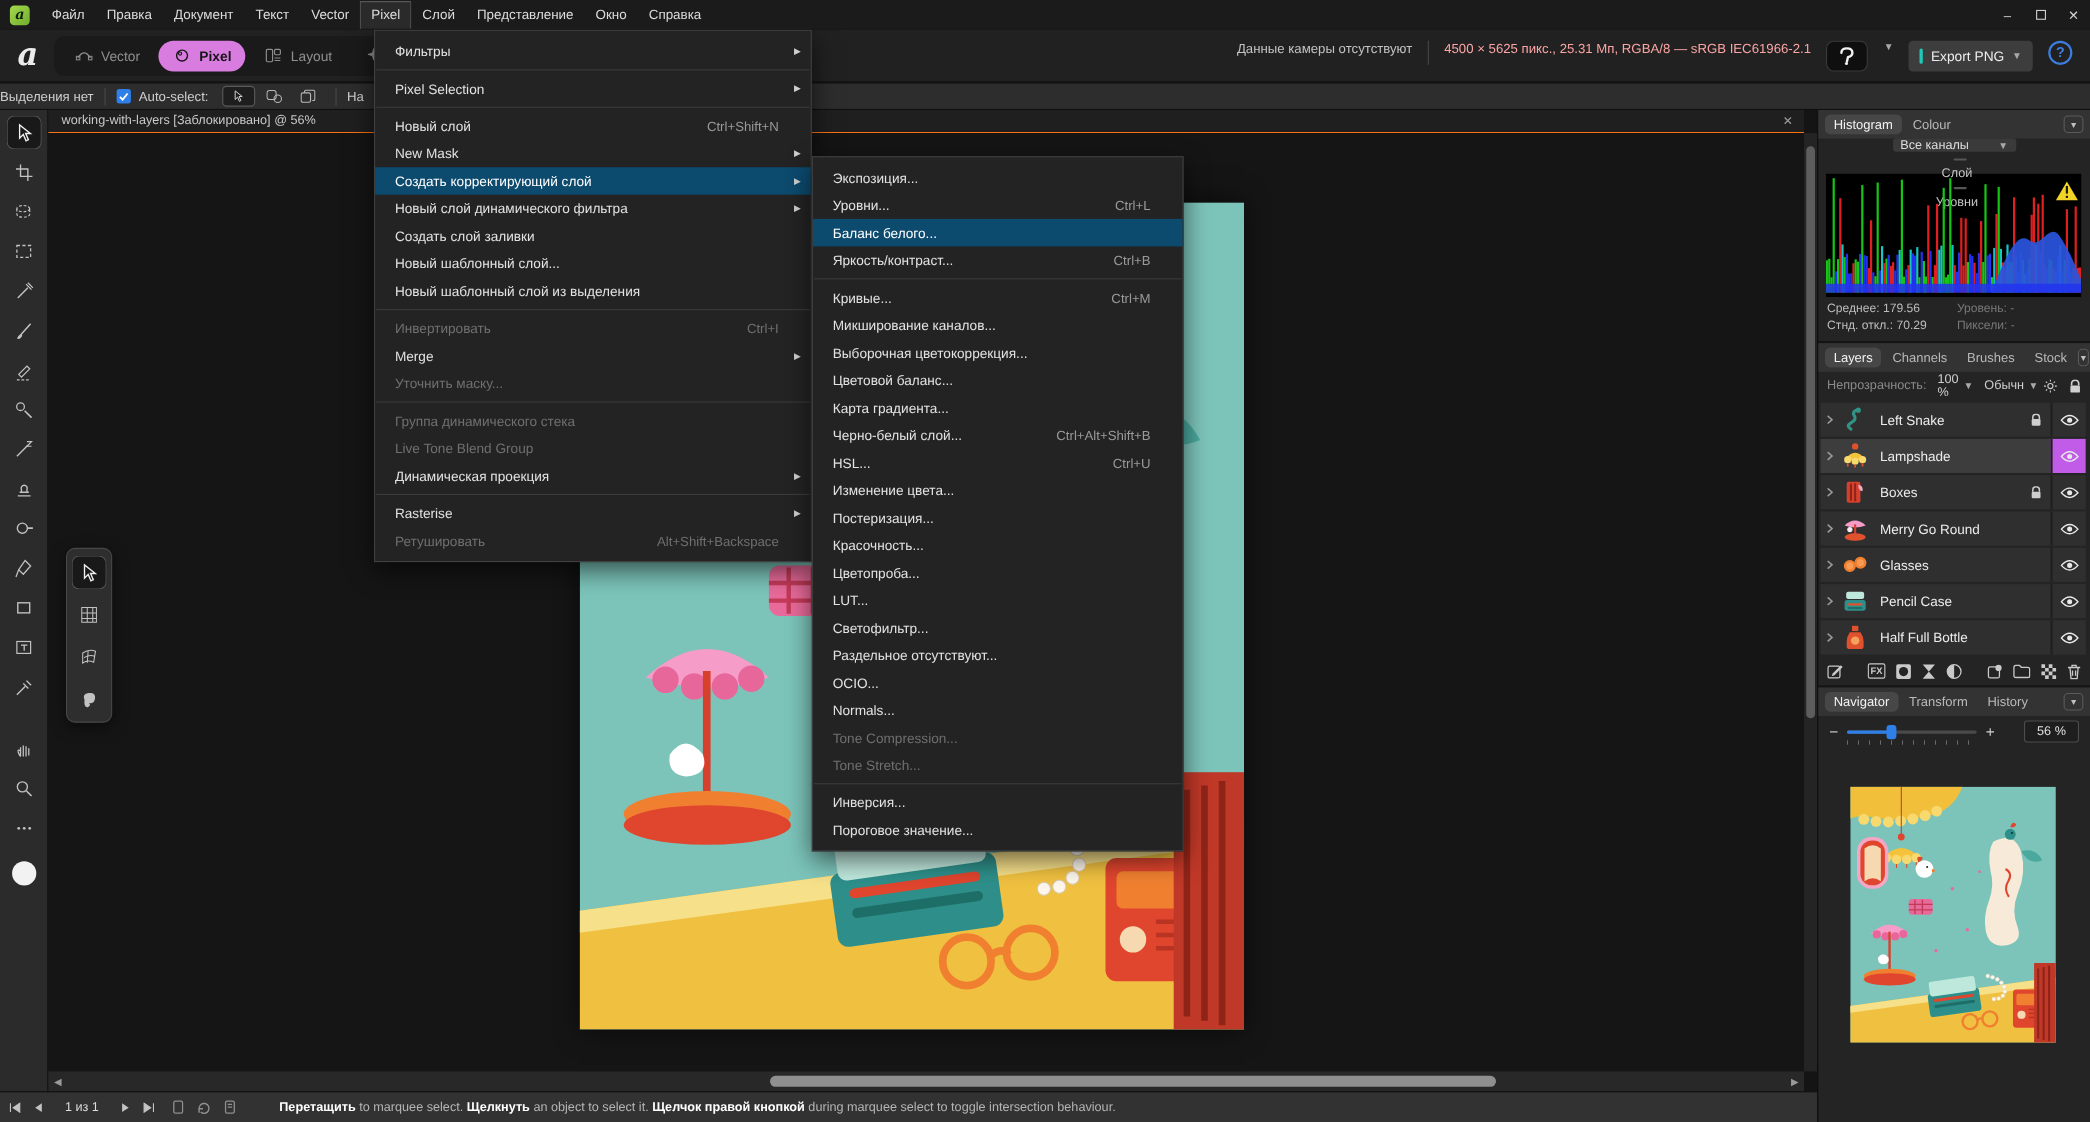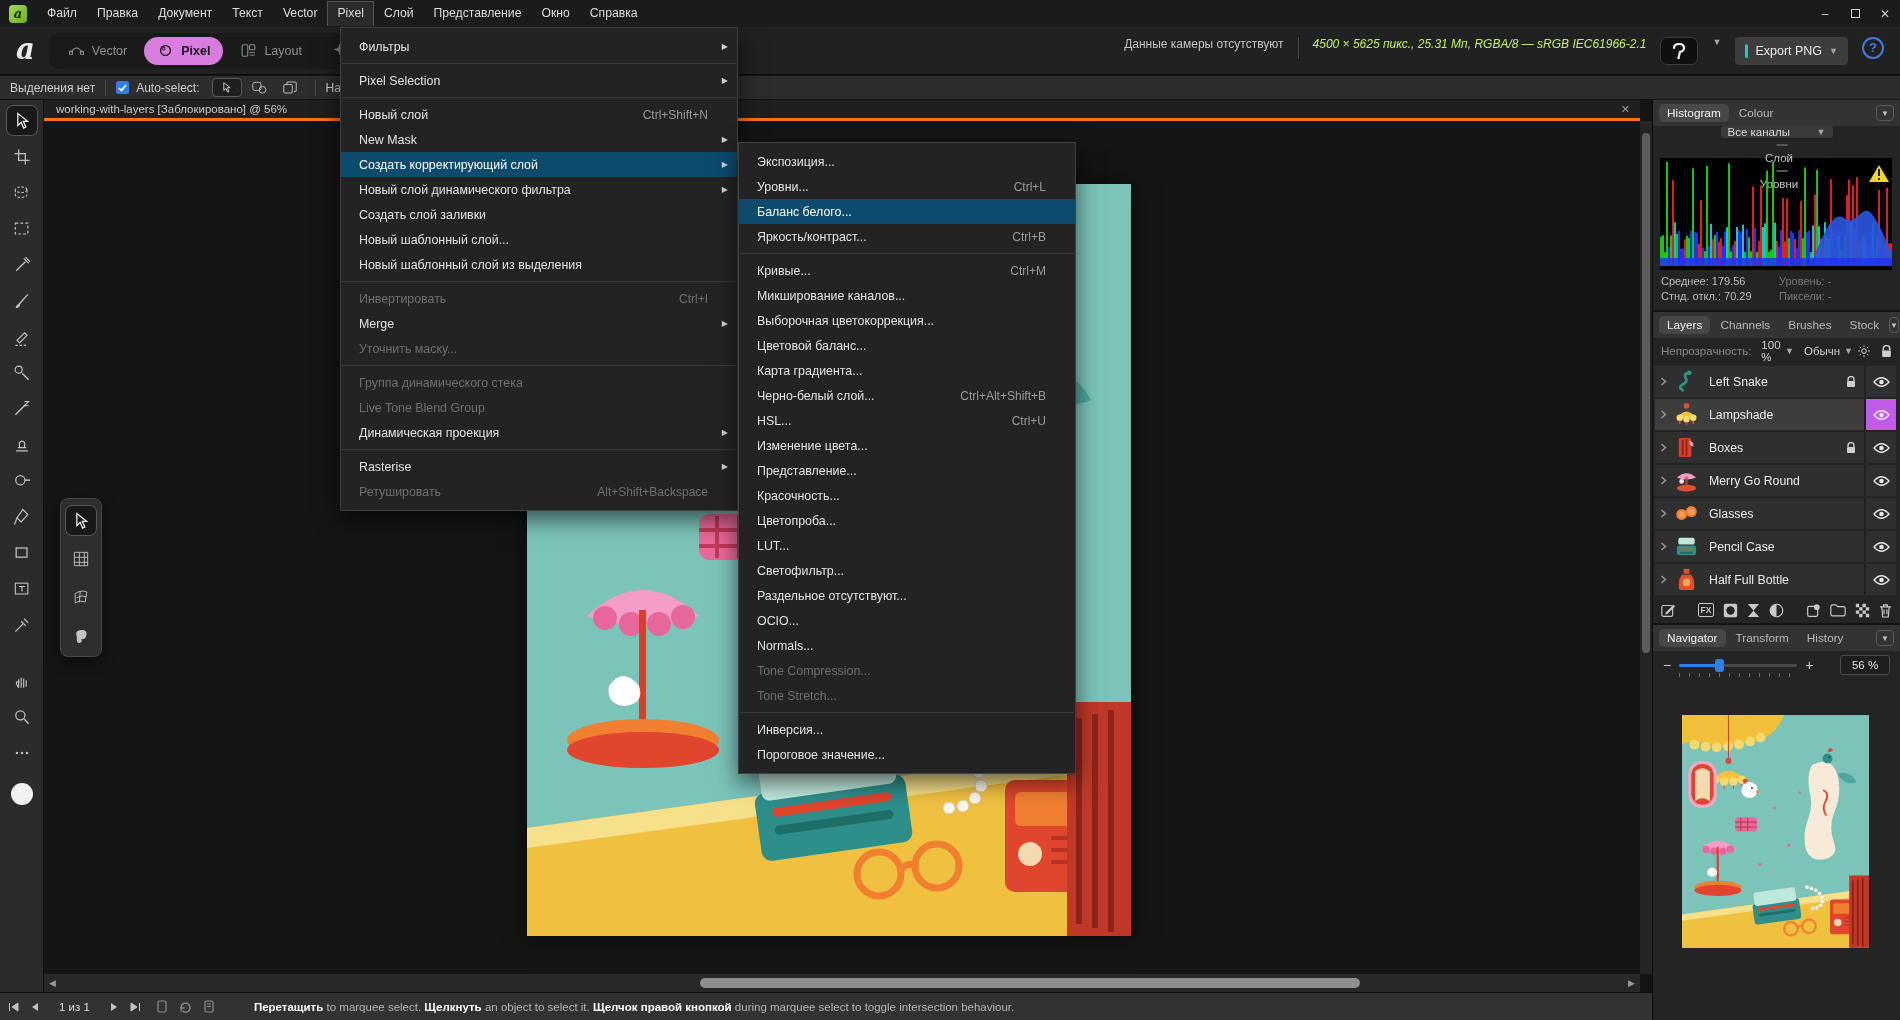--- a/index.html
+++ b/index.html
@@ -45,21 +45,21 @@
   .tool { width:32px; height:31px; display:flex; align-items:center; justify-content:center; margin-bottom:5px; border-radius:7px; }
   .tool.selected { background:#191919; box-shadow:inset 0 0 0 1px #555; }
   .tool-gap { height:20px; }
   .swatch-circle { width:22px; height:22px; border-radius:50%; background:#f2f2f2; margin-top:10px; }
 
   
   #flyout { left:60px; top:498px; width:42px; background:#2e2e2e; border:1px solid #484848; border-radius:8px; padding:6px 0; display:flex; flex-direction:column; align-items:center; gap:7px; z-index:40; box-shadow:0 4px 14px rgba(0,0,0,.5); }
   #flyout .tool { margin-bottom:0; }
 
   
-  #tabbar { left:44px; top:100px; width:1596px; height:21px; background:#1f1f1f; border-bottom:3px solid #f97316; display:flex; align-items:center; font-size:11.5px; color:#c9c9c9; }
+  #tabbar { left:44px; top:100px; width:1596px; height:21px; background:#1f1f1f; border-bottom:1px solid #f97316; display:flex; align-items:center; font-size:11.5px; color:#c9c9c9; }
   #tabbar .close { margin-left:auto; margin-right:10px; color:#9a9a9a; font-size:11px; }
   #canvas { left:44px; top:121px; width:1596px; height:853px; background:#151515; overflow:hidden; }
   #artwork-main { position:absolute; left:483px; top:63px; box-shadow:0 0 22px rgba(0,0,0,.6); }
   #vscroll { left:1640px; top:121px; width:12px; height:853px; background:#242424; }
   #vscroll .thumb { position:absolute; left:2px; top:12px; width:8px; height:520px; background:#5d5d5d; border-radius:4px; }
   #hscroll { left:44px; top:974px; width:1596px; height:18px; background:#282828; display:flex; align-items:center; }
   #hscroll .thumb { position:absolute; left:656px; top:4px; width:660px; height:10px; background:#8f8f8f; border-radius:5px; }
   .scroll-arrow { color:#9a9a9a; font-size:9px; padding:0 5px; }
   #hscroll .right-arrow { margin-left:auto; }
 
@@ -412,39 +412,39 @@
       <span class="persona">
         <svg width="17" height="17" viewBox="0 0 24 24">
           <use href="#ic-p-canvas"></use>
         </svg>
         <span>Canvas</span>
       </span>
     </div>
   <div class="tb-right">
     <span class="tb-text">Данные камеры отсутствуют</span>
     <span class="tb-div"></span>
-    <span class="tb-text" style="color:#bef264;font-style:italic;">4500 × 5625 пикс., 25.31 Мп, RGBA/8 — sRGB IEC61966-2.1</span>
+    <span class="tb-text" style="color:#fca5a5;">4500 × 5625 пикс., 25.31 Мп, RGBA/8 — sRGB IEC61966-2.1</span>
     <span class="assistant-btn">
       <svg width="16" height="18" viewBox="0 0 16 18">
           <path d="M3 6 q0 -4 5 -4 q5 0 5 4 q0 3 -4 4 l-1 4" fill="none" stroke="#f0f0f0" stroke-width="2.2" stroke-linecap="round"></path>
           <circle cx="7.6" cy="15.8" r="1.4" fill="#f0f0f0"></circle>
         </svg>
     </span>
     <span class="chev">▼</span>
     <span class="export-btn">
       <span class="export-bar"></span>
       <span>Export PNG</span>
       <span class="chev">▼</span>
     </span>
     <span class="help-btn">?</span>
   </div>
 </div>
 
 <div id="context-toolbar" class="abs">
-  <span style="margin-left:10px;">Выделения нет</span>
+  <span style="margin-left:0;">Выделения нет</span>
   <span class="ctx-sep"></span>
   <span class="checkbox">
     <svg width="9" height="8" viewBox="0 0 9 8">
         <path d="M1 4 l2.5 2.5 L8 1" stroke="#fff" stroke-width="1.7" fill="none"></path>
       </svg>
   </span>
   <span>Auto-select:</span>
   <span class="ctx-toolbtn" style="margin-left:12px;">
     <svg width="13" height="13" viewBox="0 0 24 24" style="color:#e6e6e6;">
         <use href="#ic-move-tool"></use>
@@ -1240,21 +1240,21 @@
         <span class="mshort">Ctrl+U</span>
         <span class="marrow"></span>
       </div>
       <div class="mrow">
         <span class="mlabel">Изменение цвета...</span>
         <span class="sp"></span>
         <span class="mshort"></span>
         <span class="marrow"></span>
       </div>
       <div class="mrow">
-        <span class="mlabel">Представление...</span>
+        <span class="mlabel">Постеризация...</span>
         <span class="sp"></span>
         <span class="mshort"></span>
         <span class="marrow"></span>
       </div>
       <div class="mrow">
         <span class="mlabel">Красочность...</span>
         <span class="sp"></span>
         <span class="mshort"></span>
         <span class="marrow"></span>
       </div>

